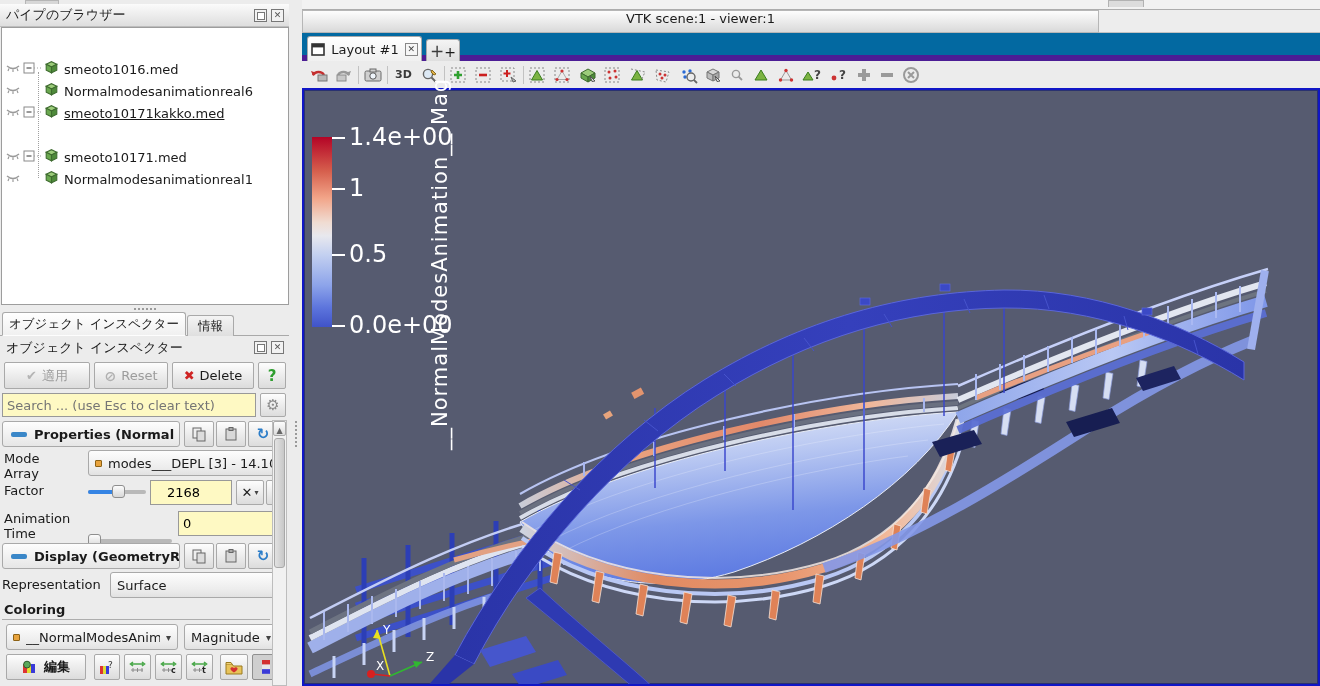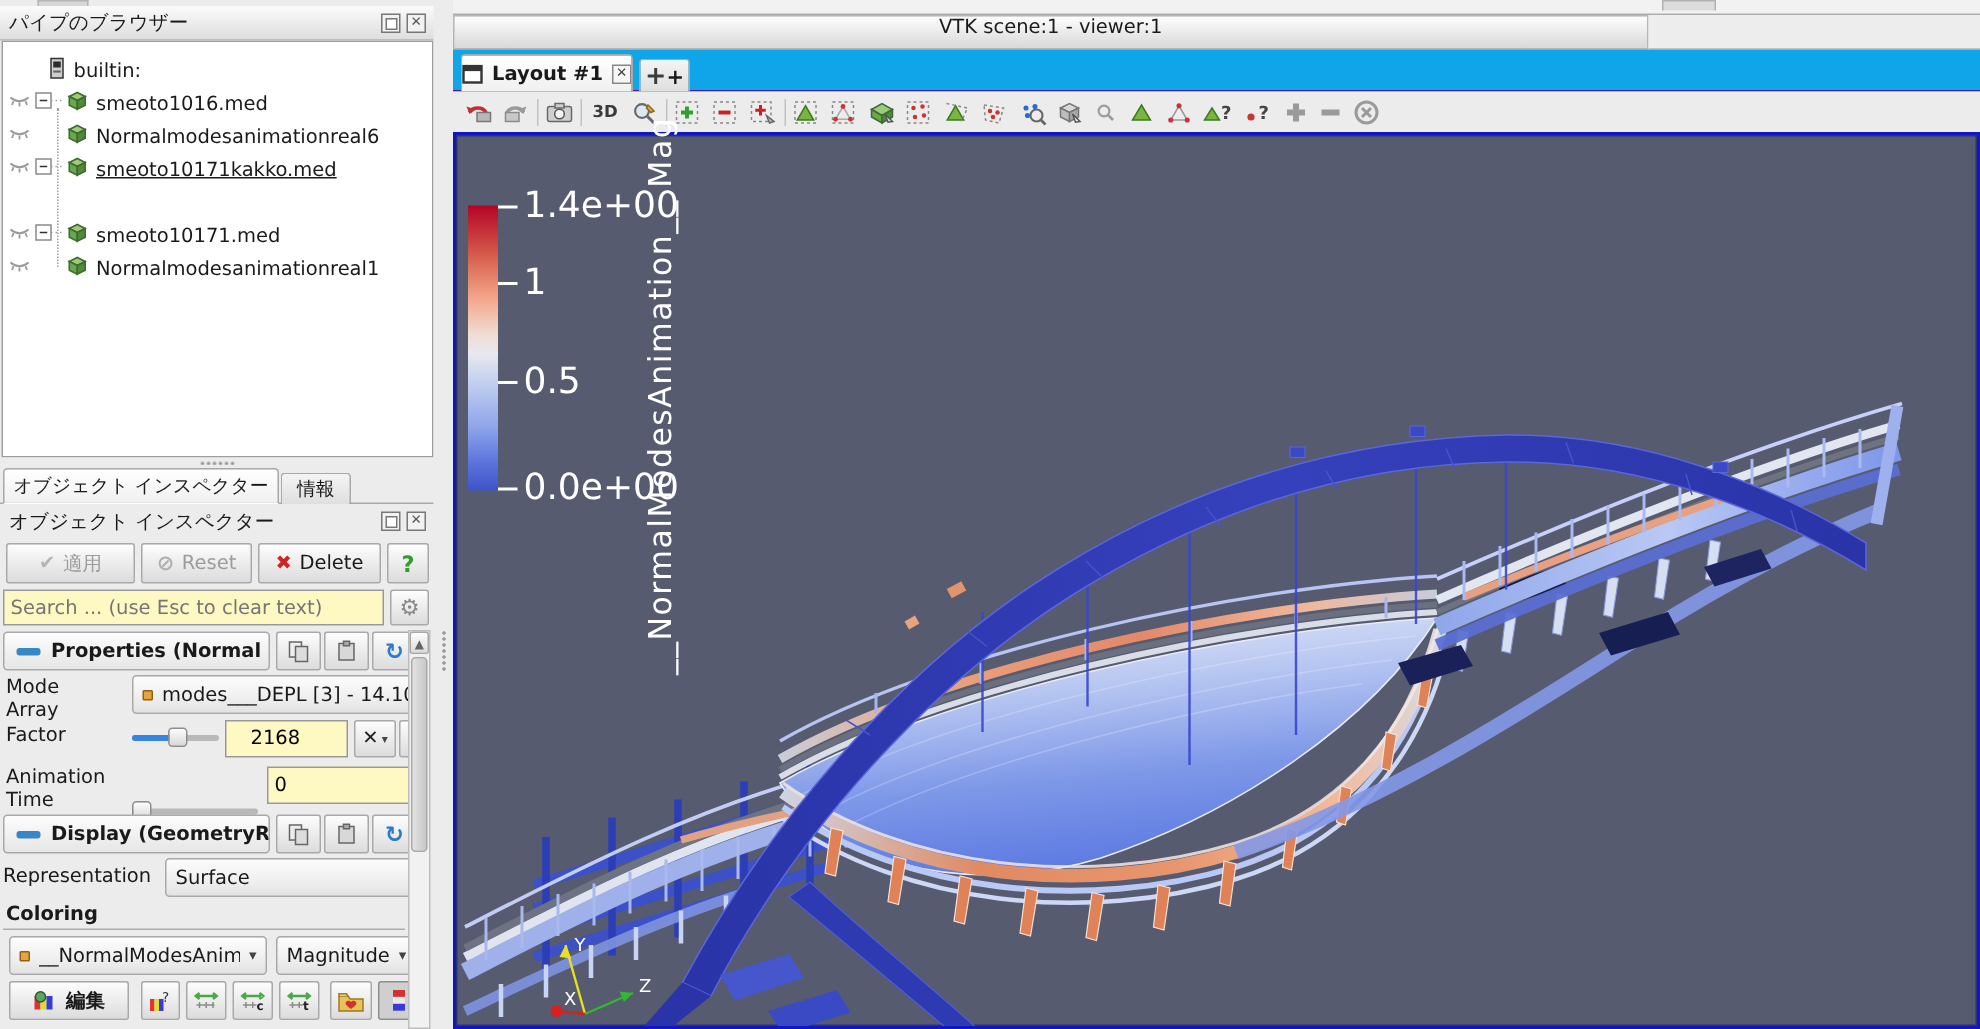--- a/index.html
+++ b/index.html
@@ -83,32 +83,20 @@
       <span>パイプのブラウザー</span>
       <span class="dockbtns">
         <span class="sqico float"></span>
         <span class="sqico close"></span>
       </span>
     </div>
 
     <div class="abs tree" style="left:1px;top:27px;width:288px;height:278px;">
       <div class="abs guide" style="left:36px;top:44px;height:106px;"></div>
 
-      <div class="trow" style="top:8px;">
-        <span class="eye"></span>
-          <span class="sp" style="width:8px;"></span>
-        <span style="flex:none;">
-          <svg width="14" height="15" viewBox="0 0 14 15">
-              <rect x="3" y="1" width="8" height="13" fill="#cfcfcf" stroke="#333"></rect>
-              <rect x="4.5" y="3" width="5" height="4" fill="#2b2b2b"></rect>
-              <rect x="4.5" y="9" width="5" height="1.4" fill="#666"></rect>
-            </svg>
-        </span>
-        <span class="tlabel">builtin:</span>
-      </div>
 
       <div class="trow" style="top:30px;">
         <span class="eye">
           <svg width="16" height="14" viewBox="0 0 16 14">
               <path d="M2 5 Q8 10 14 5" stroke="#9a9a9a" fill="none" stroke-width="1.4"></path>
               <path d="M4 7.4L3 10M8 8.3V11M12 7.4L13 10" stroke="#9a9a9a" stroke-width="1.2"></path>
             </svg>
         </span>
         <span class="sp">
           <svg width="20" height="12" viewBox="0 0 20 12">
@@ -418,21 +406,21 @@
 
     <div class="abs" style="left:0;top:0;width:1018px;height:10px;background:#f2f2f2;border-bottom:1px solid #adadad;">
       <div class="abs" style="left:806px;top:0;width:36px;height:7px;background:#dcdcdc;border:1px solid #b2b2b2;border-bottom:none;"></div>
     </div>
 
     <div class="abs vtitle" style="left:0;top:10px;width:797px;height:23px;">
       <span>VTK scene:1 - viewer:1</span>
     </div>
     <div class="abs" style="left:797px;top:10px;width:221px;height:23px;background:#ededed;border-bottom:1px solid #c2c2c2;"></div>
 
-    <div class="abs" style="left:0;top:33px;width:1018px;height:28px;background:#0ea5e9;border-bottom:1px solid #4c1d95;font-weight:bold;">
+    <div class="abs" style="left:0;top:33px;width:1018px;height:28px;background:#0369a1;border-bottom:6px solid #4c1d95;">
       <div class="abs tab active" style="left:5px;top:3px;width:115px;height:25px;">
         <svg width="14" height="13" viewBox="0 0 14 13">
             <rect x="1" y="1" width="12" height="11" fill="#fff" stroke="#333" stroke-width="1.6"></rect>
             <rect x="1" y="1" width="12" height="3.4" fill="#333"></rect>
           </svg>
         <span>Layout #1</span>
         <span class="closebox">✕</span>
       </div>
       <div class="abs tab" style="left:124px;top:6px;width:34px;height:22px;">
         <span class="g-plus" style="font-size:14px;">+</span>

